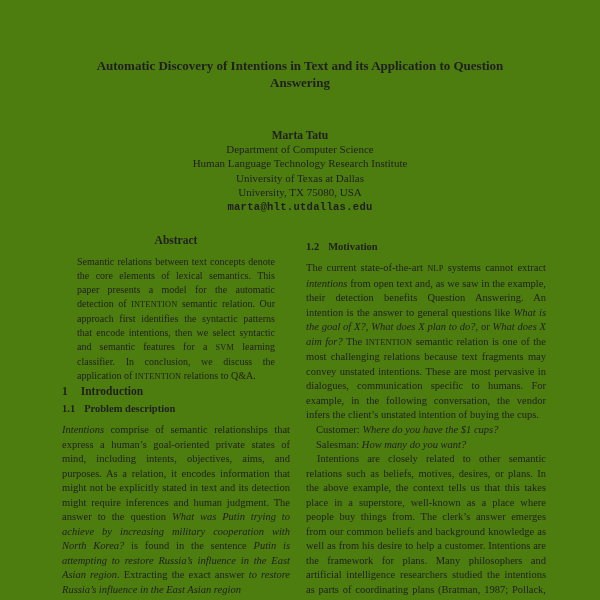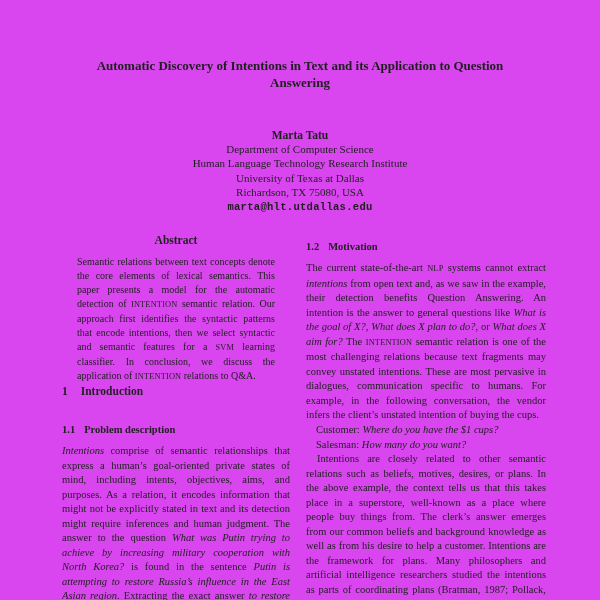--- a/index.html
+++ b/index.html
@@ -4,21 +4,21 @@
 <style>
   html, body {
     margin: 0;
     padding: 0;
     background: #ffffff;
   }
   .page {
     position: relative;
     width: 600px;
     height: 600px;
-    background: #d946ef;
+    background: #4d7c0f;
     overflow: hidden;
     font-family: "Liberation Serif", "DejaVu Serif", serif;
     color: #1f1f1f;
   }
   
   .header {
     position: absolute;
     top: 57px;
     left: 0;
     width: 600px;
@@ -75,21 +75,21 @@
   .sec-heading {
     font-weight: bold;
     font-size: 11.5px;
     line-height: 14px;
   }
   .sec-heading .sec-num { display: inline-block; margin-right: 13px; }
   .subsec-heading {
     font-weight: bold;
     font-size: 10.5px;
     line-height: 13px;
-    margin-top: 25px;
+    margin-top: 4px;
     margin-bottom: 8px;
   }
   .subsec-heading .sec-num { display: inline-block; margin-right: 9px; }
   .body-para {
     font-size: 10.5px;
     line-height: 14.55px;
     text-align: justify;
   }
   .indent { text-indent: 11px; }
   .dialogue-line {
@@ -105,21 +105,21 @@
 
 <div class="page">
 
   <div class="header">
     <div class="title-line">Automatic Discovery of Intentions in Text and its Application to Question</div>
     <div class="title-line">Answering</div>
     <div class="author">Marta Tatu</div>
     <div class="affil-line">Department of Computer Science</div>
     <div class="affil-line">Human Language Technology Research Institute</div>
     <div class="affil-line">University of Texas at Dallas</div>
-    <div class="affil-line">Richardson, TX 75080, USA</div>
+    <div class="affil-line">University, TX 75080, USA</div>
     <div class="email">marta@hlt.utdallas.edu</div>
   </div>
 
   <div class="columns">
 
     <div class="col-left">
       <div class="abstract-heading">Abstract</div>
       <div class="abstract-body"><span>Semantic relations between text concepts denote the core elements of lexical semantics. This paper presents a model for the automatic detection of </span><span class="sc">INTENTION</span><span> semantic relation. Our approach first identifies the syntactic patterns that encode intentions, then we select syntactic and semantic features for a </span><span class="sc">SVM</span><span> learning classifier. In conclusion, we discuss the application of </span><span class="sc">INTENTION</span><span> relations to Q&amp;A.</span></div>
 
       <div class="sec-heading">

